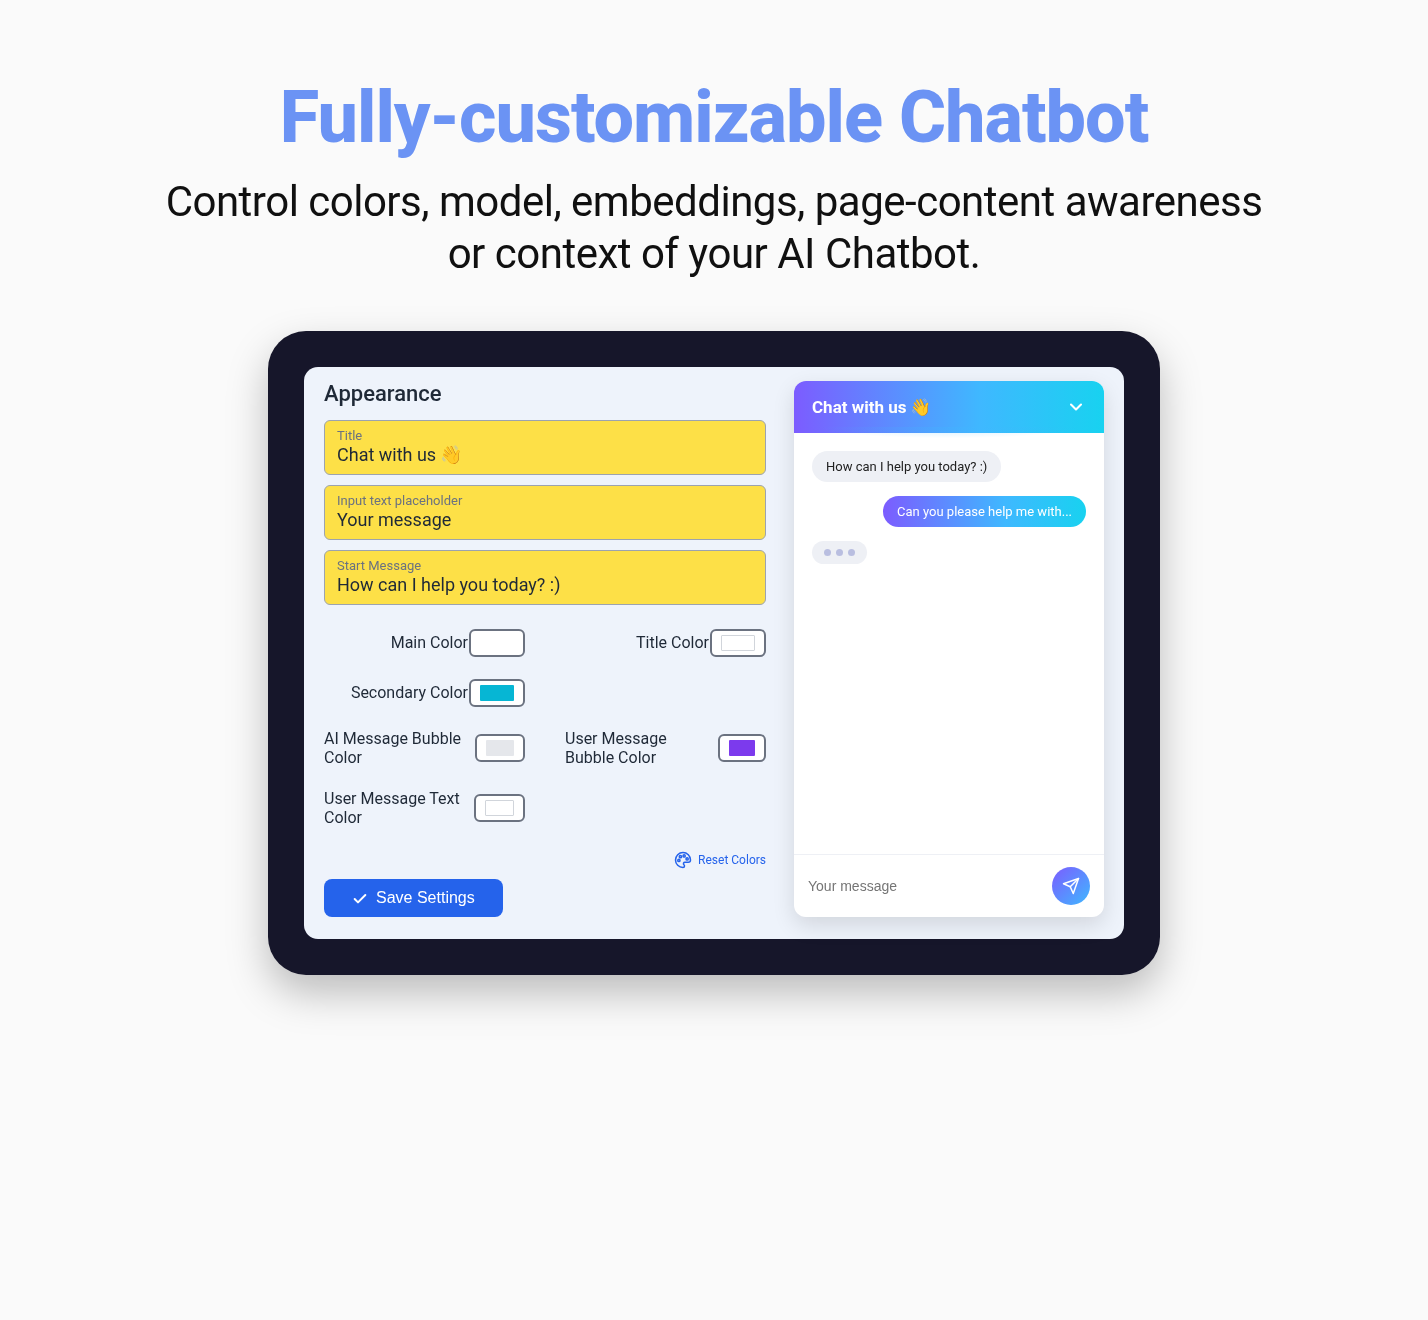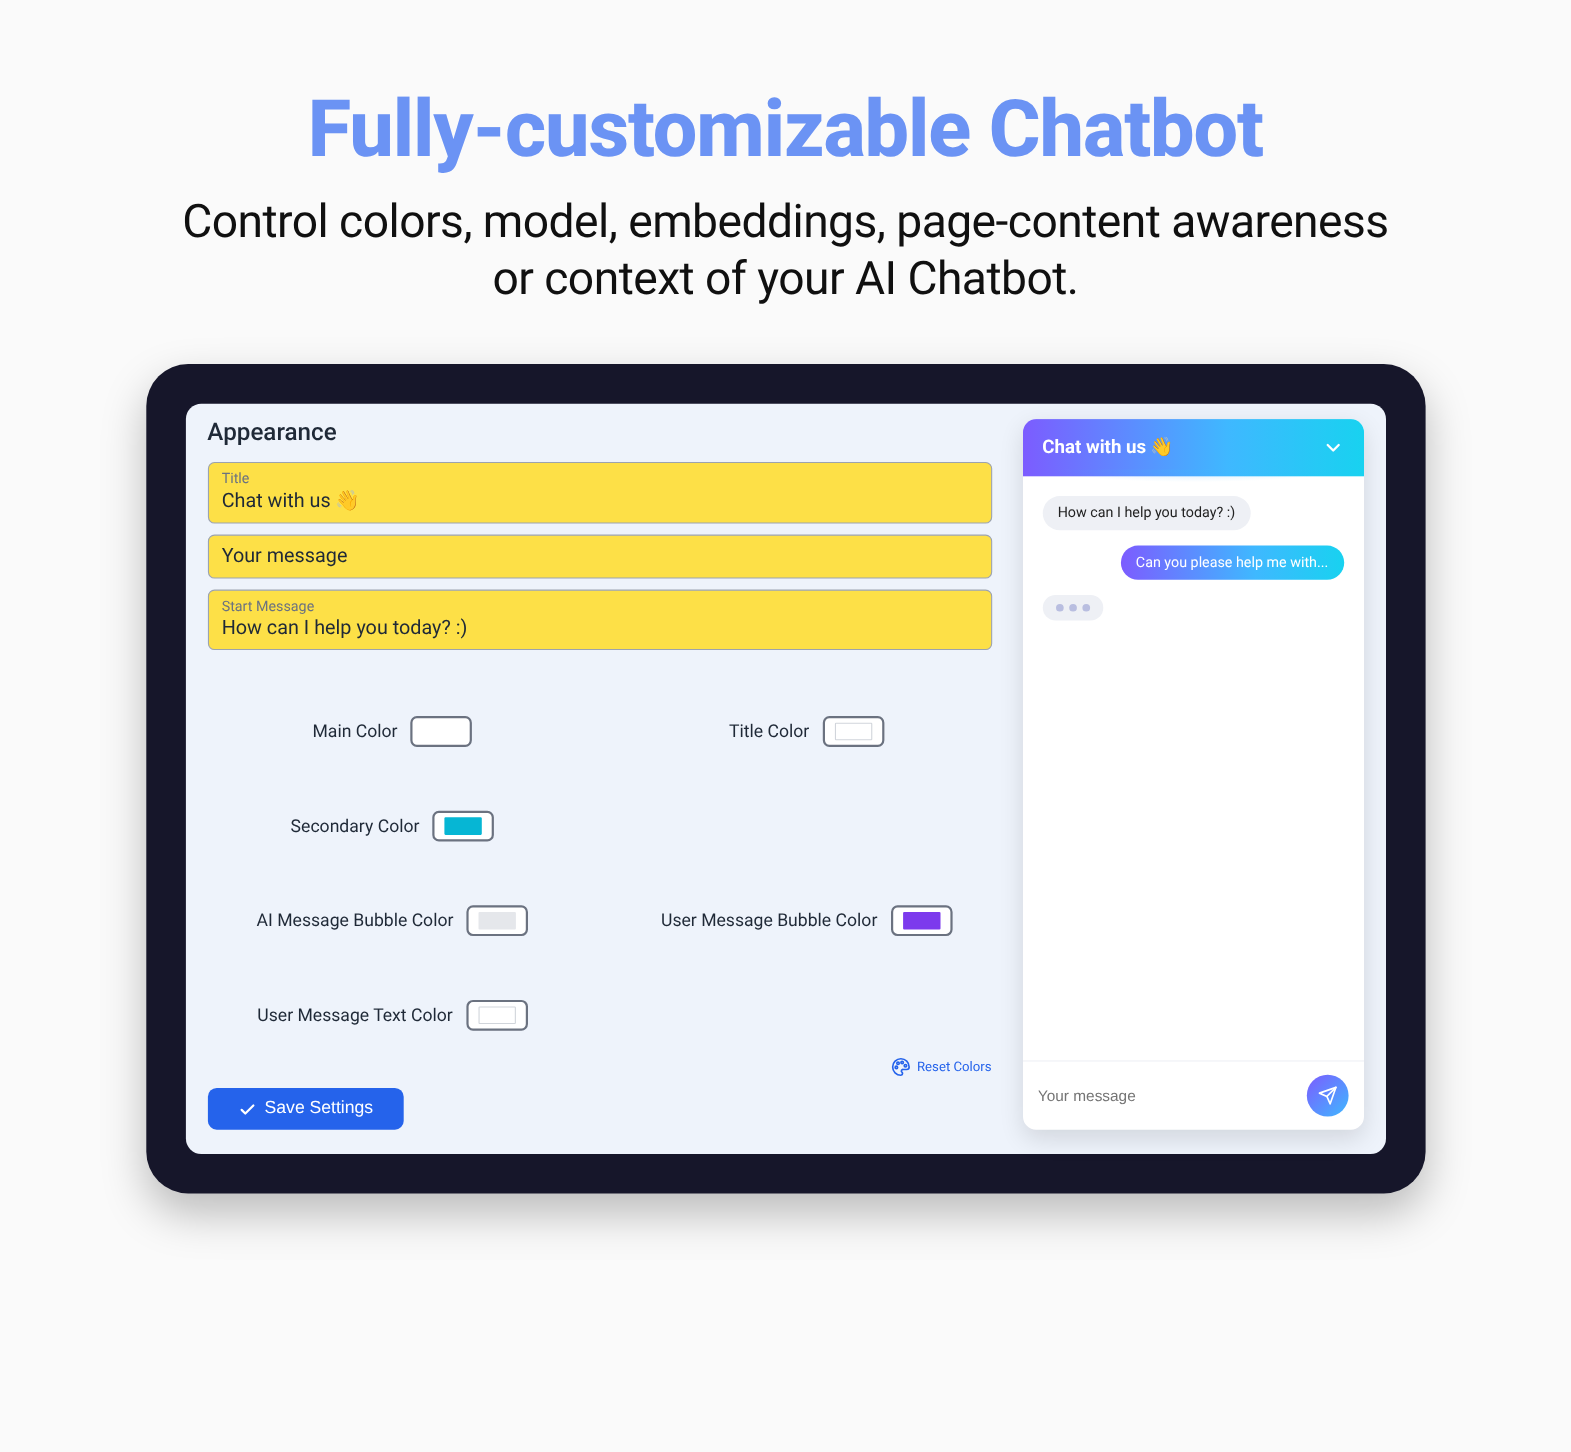--- a/index.html
+++ b/index.html
@@ -23,21 +23,21 @@
     font-weight: 400;
     color: #101010;
     text-align: center;
     line-height: 1.25;
     margin: 20px auto 0;
     max-width: 1100px;
     letter-spacing: -0.5px;
   }
   .device {
     margin: 50px auto 0;
-    width: 1163px;
+    width: 892px;
     background: #16162a;
     border-radius: 38px;
     padding: 36px;
     box-shadow: 0 18px 40px rgba(0,0,0,0.25);
   }
   .panel {
     display: flex;
     gap: 28px;
     background: #eef3fb;
     border-radius: 14px;
@@ -74,23 +74,22 @@
   .color-grid {
     display: grid;
     grid-template-columns: 1fr 1fr;
     column-gap: 40px;
     row-gap: 22px;
     margin-top: 14px;
   }
   .color-row {
     display: flex;
     align-items: center;
-    justify-content: center;
-    gap: 12px;
-    margin-top: 36px;
+    justify-content: flex-end;
+    gap: 1px;
   }
   .color-label {
     font-size: 16px;
     color: #1f2937;
   }
   .swatch-btn {
     width: 56px;
     height: 28px;
     border: 2px solid #6b7280;
     border-radius: 6px;
@@ -225,20 +224,21 @@
 
     <div class="left">
       <div class="section-title">Appearance</div>
 
       <div class="field">
         <div class="field-label">Title</div>
         <div class="field-value">Chat with us 👋</div>
       </div>
 
       <div class="field">
+        <div class="field-label">Input text placeholder</div>
         <div class="field-value">Your message</div>
       </div>
 
       <div class="field">
         <div class="field-label">Start Message</div>
         <div class="field-value">How can I help you today? :)</div>
       </div>
 
       <div class="color-grid">
         <div class="color-row">

